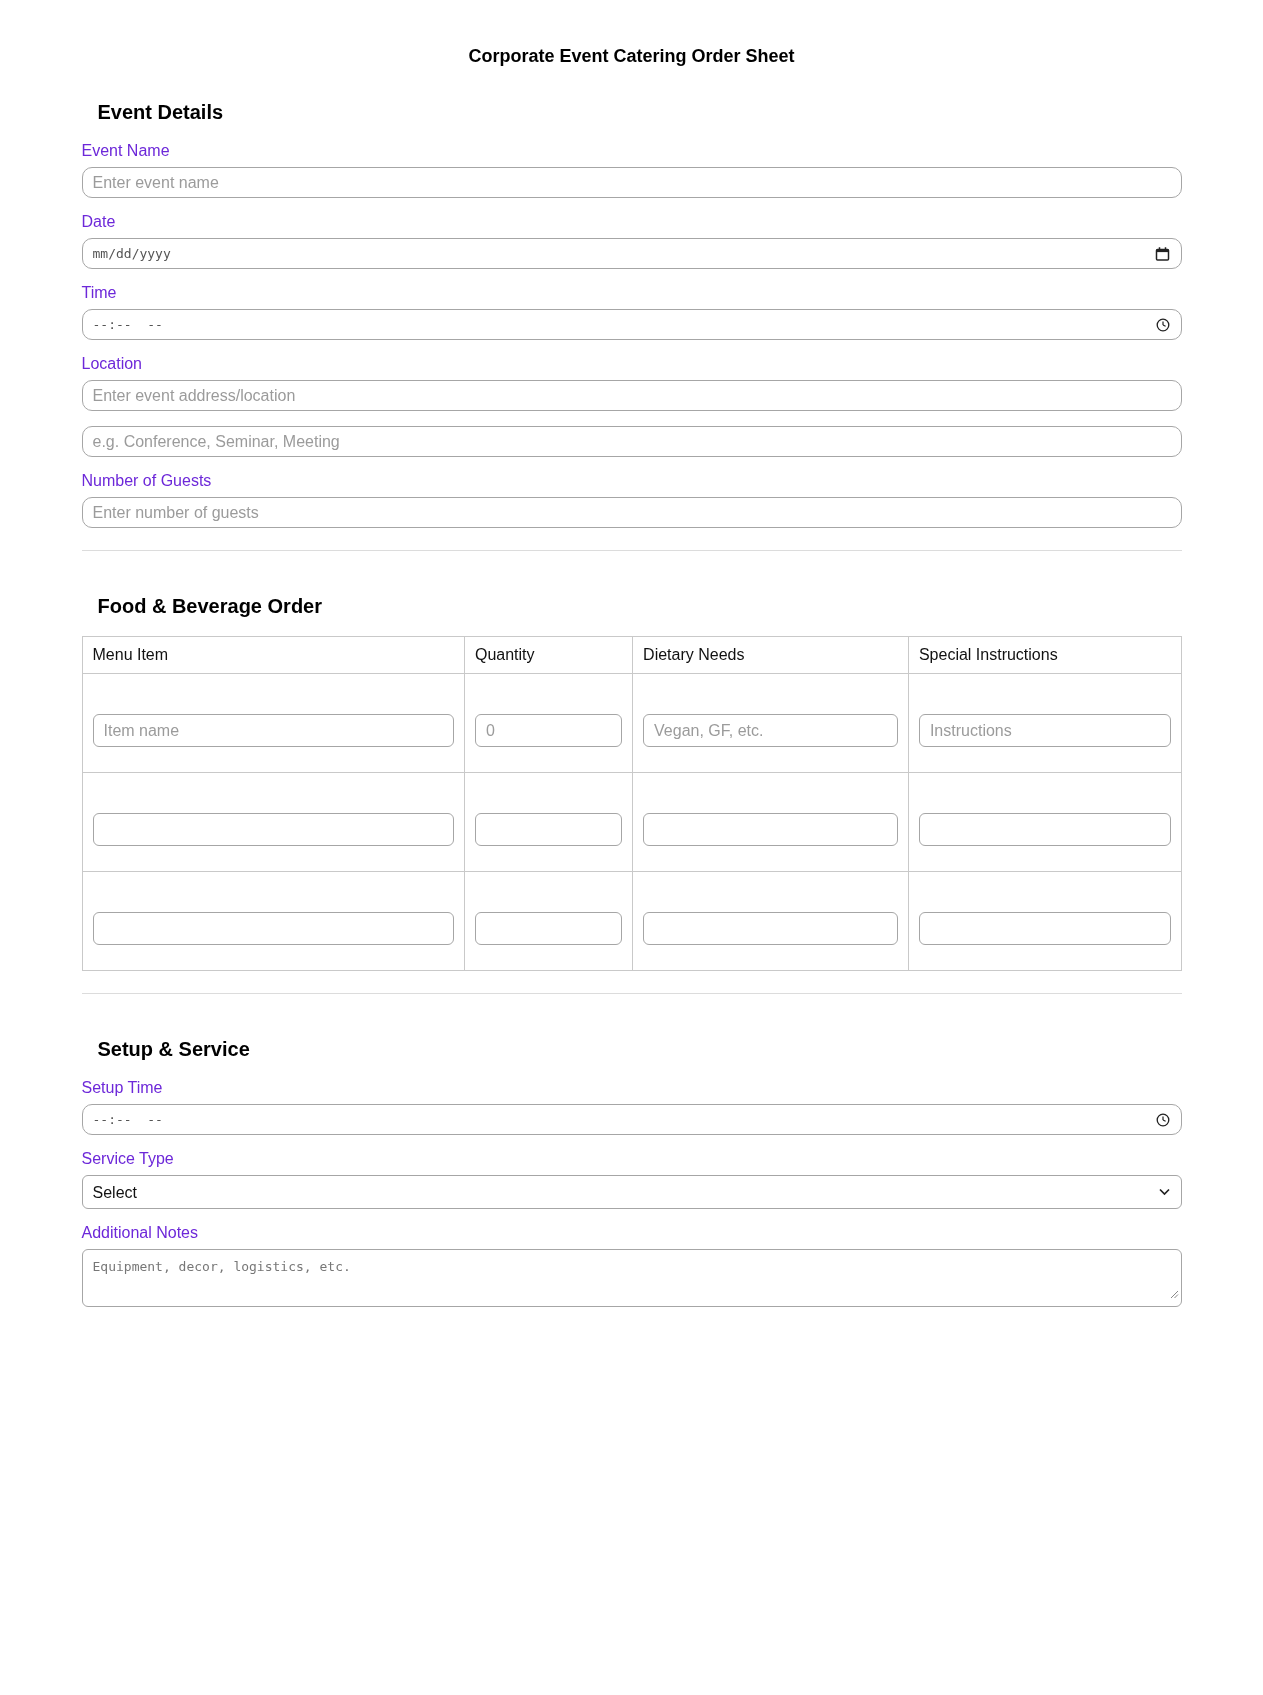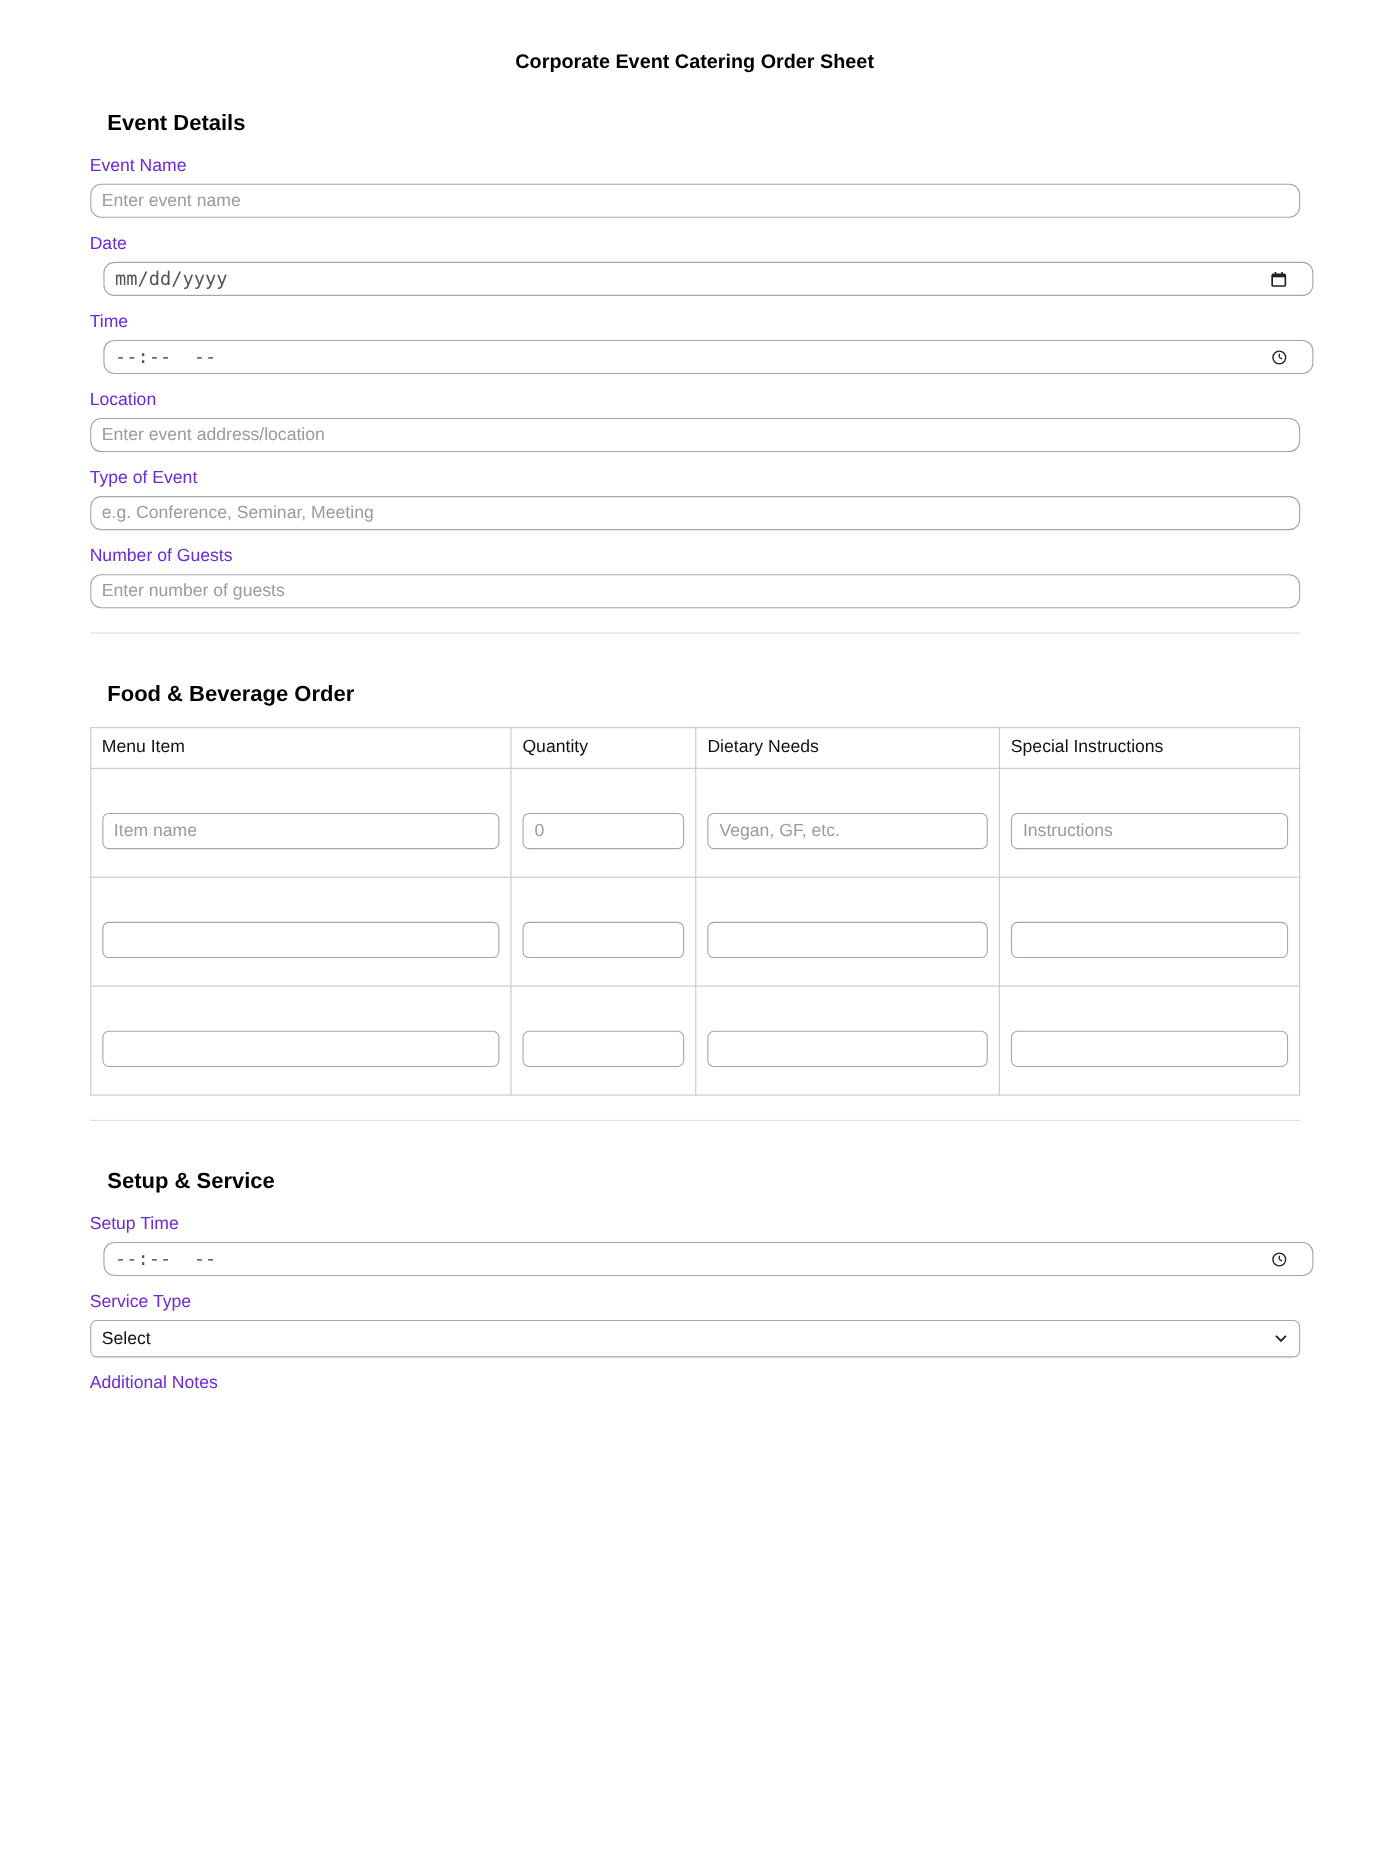--- a/index.html
+++ b/index.html
@@ -49,21 +49,21 @@
     border: 1px solid #a6a6a6;
     border-radius: 10px;
     padding: 0 10px;
     font-size: 16px;
     font-family: "Liberation Sans", sans-serif;
     color: #222;
     background: #fff;
     outline: none;
   }
   .text-input::placeholder { color: #9b9b9b; opacity: 1; }
-  .mono-input { font-family: "DejaVu Sans Mono", monospace; font-size: 17px; margin-left: 12px; }
+  .mono-input { font-family: "DejaVu Sans Mono", monospace; font-size: 13px; }
   .mono-input::placeholder { color: #555; }
   .input-wrap { position: relative; }
   .input-wrap .trail-icon {
     position: absolute;
     right: 12px;
     top: 50%;
     transform: translateY(-50%);
     display: flex;
     align-items: center;
   }
@@ -182,21 +182,20 @@
         </span>
       </div>
     </div>
 
     <div class="field">
       <label class="field-label">Location</label>
       <input type="text" class="text-input" placeholder="Enter event address/location" style="">
     </div>
 
     <div class="field">
-      <label class="field-label">Type of Event</label>
       <input type="text" class="text-input" placeholder="e.g. Conference, Seminar, Meeting" style="">
     </div>
 
     <div class="field">
       <label class="field-label">Number of Guests</label>
       <input type="text" class="text-input" placeholder="Enter number of guests" style="">
     </div>
   </div>
 
   <hr class="divider">
@@ -294,16 +293,25 @@
         <span class="trail-icon">
           <svg width="11" height="7" viewBox="0 0 11 7">
             <polyline points="1,1 5.5,5.5 10,1" fill="none" stroke="#222" stroke-width="1.7"></polyline>
           </svg>
         </span>
       </div>
     </div>
 
     <div class="field">
       <label class="field-label">Additional Notes</label>
+      <div class="textarea-wrap">
+        <textarea class="notes-area" placeholder="Equipment, decor, logistics, etc." style=""></textarea>
+        <span class="resize-grip">
+          <svg width="9" height="9" viewBox="0 0 9 9">
+            <line x1="1" y1="8" x2="8" y2="1" stroke="#888" stroke-width="1"></line>
+            <line x1="4.5" y1="8" x2="8" y2="4.5" stroke="#888" stroke-width="1"></line>
+          </svg>
+        </span>
+      </div>
     </div>
   </div>
 
 </div>
 
 </body></html>

